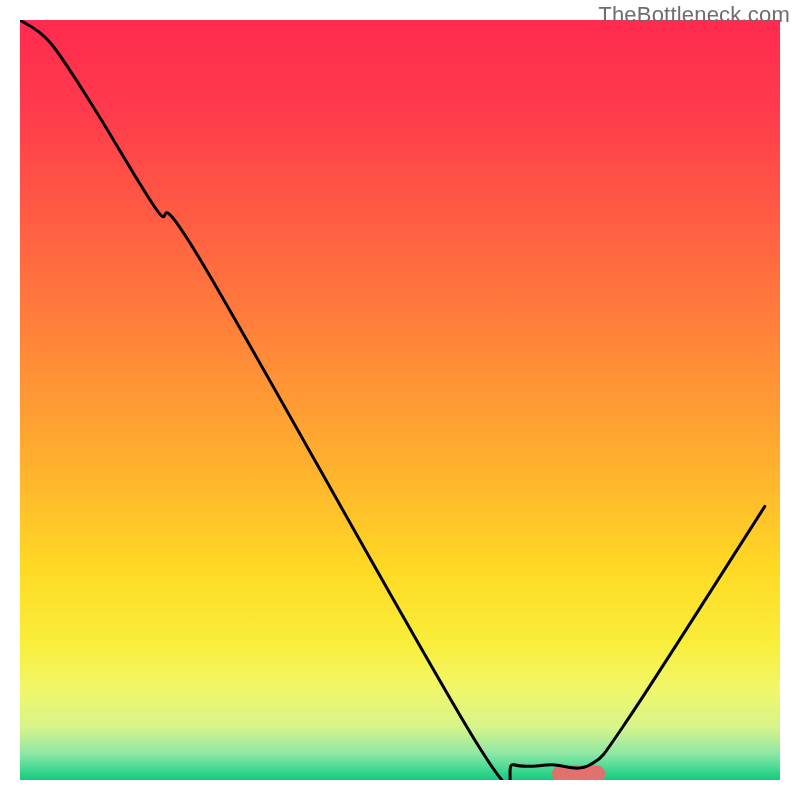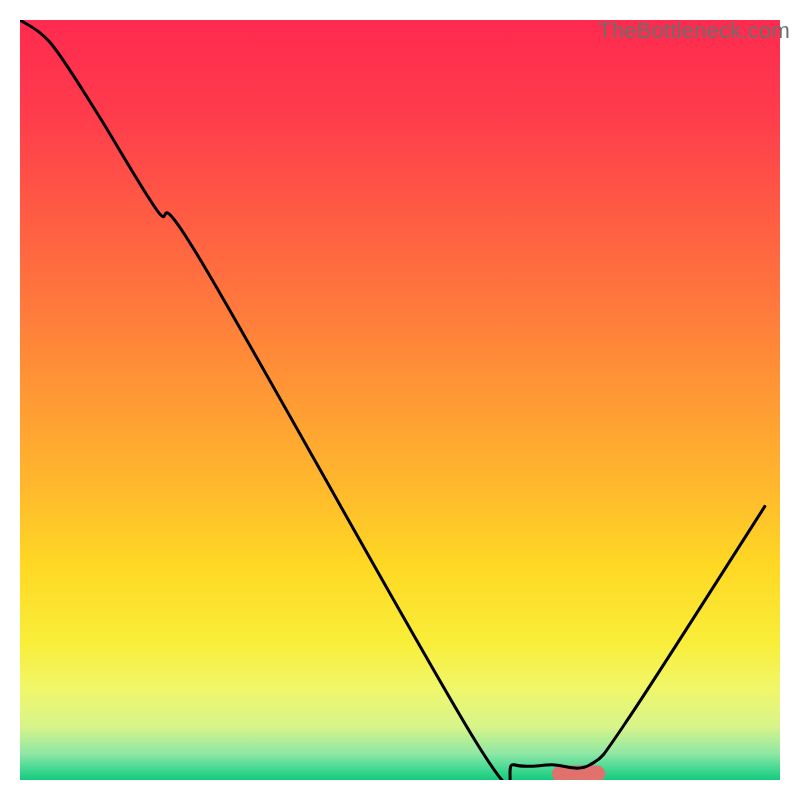--- a/index.html
+++ b/index.html
@@ -17,21 +17,20 @@
   }
   .watermark {
     position: absolute;
     top: 2px;
     right: 10px;
     font-family: Arial, Helvetica, sans-serif;
     font-size: 22px;
     color: #6d6d6d;
     letter-spacing: 0.2px;
     z-index: 10;
-    margin-top: 16px;
   }
   .plot-area {
     position: absolute;
     left: 20px;
     top: 20px;
     width: 760px;
     height: 760px;
   }
   svg {
     display: block;

